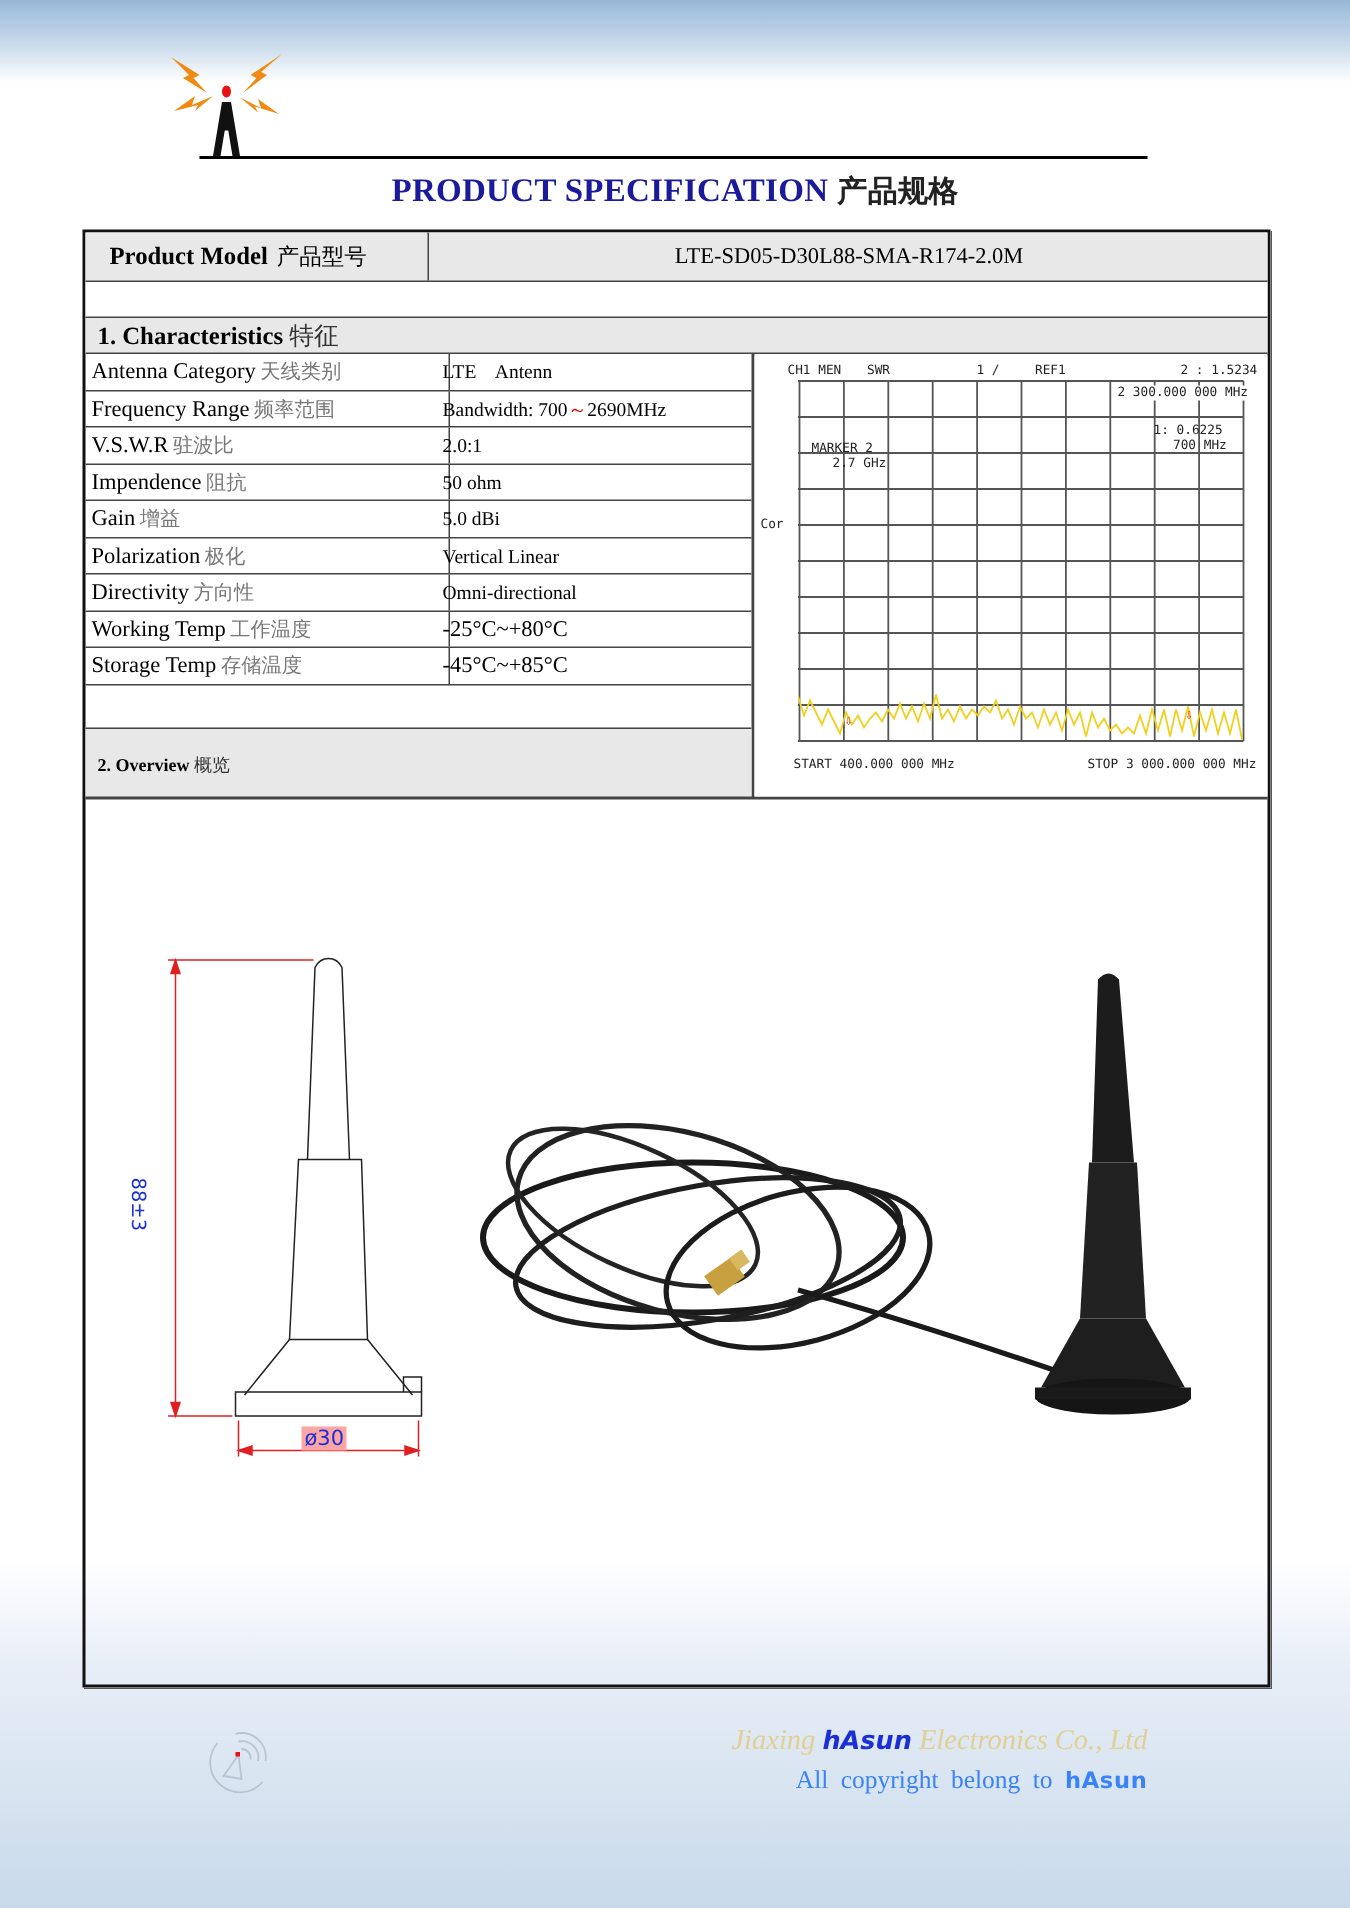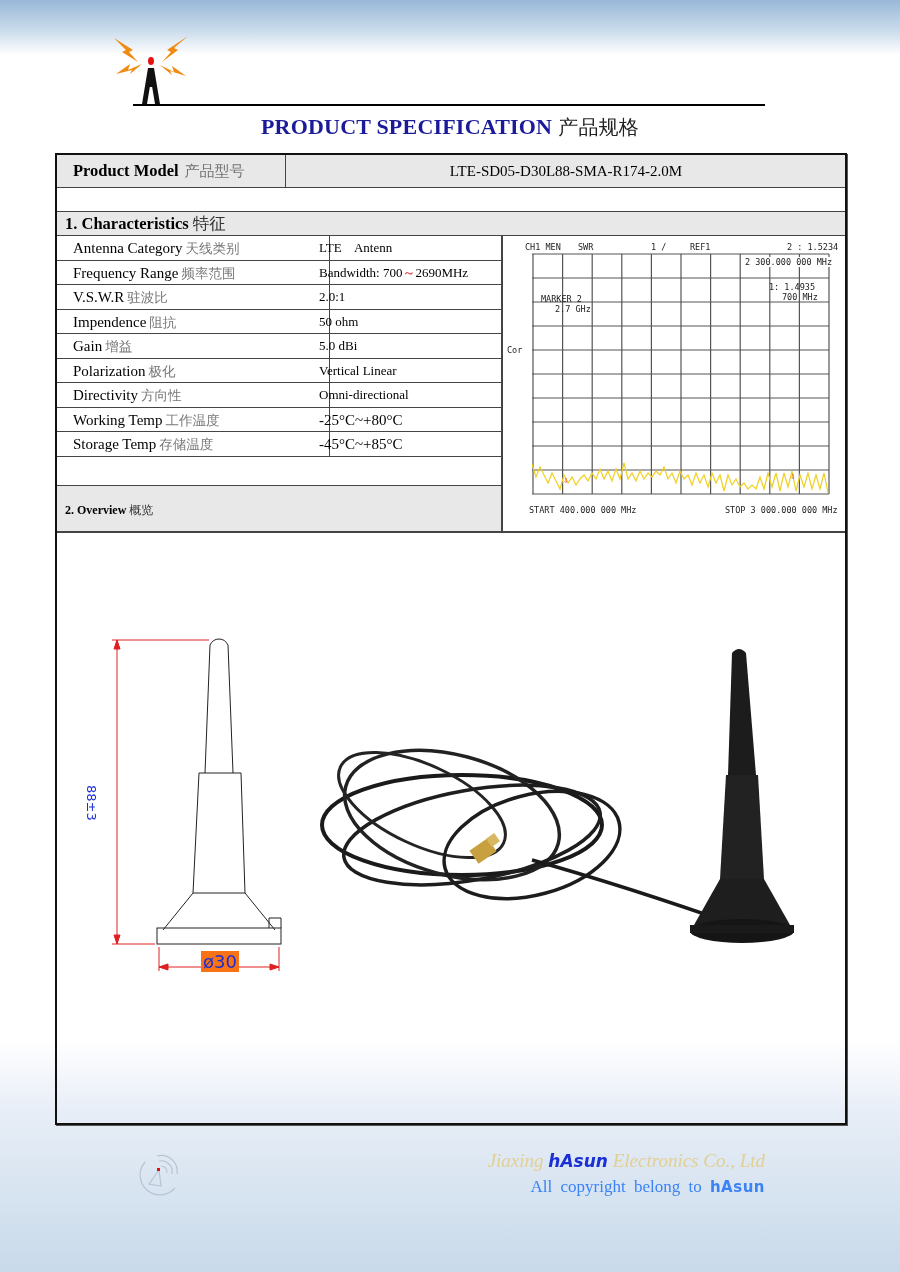--- a/index.html
+++ b/index.html
@@ -8,40 +8,40 @@
     font-family:"Liberation Serif", "DejaVu Serif", serif;
     background: linear-gradient(to bottom, #98b8d8 0px, #c9dbeb 30px, #ffffff 55px, #ffffff 1040px, #e8eef7 1110px, #d6e3f0 1200px, #c8d9ea 1272px);
     color:#000;
   }
   .logo { position:absolute; left:112px; top:34px; width:80px; height:72px; }
   .header-rule { position:absolute; left:133px; top:104px; width:632px; height:2px; background:#000; }
   .title {
     position:absolute; left:0; width:900px; top:114px; text-align:center;
     font-size:22px; font-weight:bold; color:#1a1a9a; letter-spacing:0.2px;
   }
-  .title .cn { font-weight:normal; color:#222; margin-left:6px; font-family:"DejaVu Sans", sans-serif; font-size:20px; }
+  .title .cn { font-weight:bold; color:#222; margin-left:6px; font-family:"DejaVu Sans", sans-serif; font-size:20px; }
   .sheet {
     position:absolute; left:55px; top:153px; width:788px; height:968px;
     border:2px solid #111; box-shadow: 1px 1px 0 #555; background:transparent;
   }
   .row { position:absolute; left:0; right:0; }
   .model-row { top:0; height:32px; background:#e8e8e8; border-bottom:1.5px solid #444; }
   .model-label { position:absolute; left:0; top:0; width:229px; height:32px; border-right:1.5px solid #444;
      font-size:16.5px; font-weight:bold; line-height:32px; padding-left:16px; box-sizing:border-box; }
-  .model-label .cn { font-weight:normal; font-family:"DejaVu Sans", sans-serif; font-size:15px; color:#737373; margin-left:6px; }
+  .model-label .cn { font-weight:normal; font-family:"DejaVu Sans", sans-serif; font-size:15px; color:#000000; margin-left:6px; }
   .model-value { position:absolute; left:230px; right:0; top:0; height:32px; line-height:32px; text-align:center; font-size:15px; }
   .gap-row { top:33px; height:23px; border-bottom:1.5px solid #444; background:#fff; }
   .sec1 { top:57px; height:23px; background:#e8e8e8; border-bottom:1.5px solid #444;
      font-size:16.5px; font-weight:bold; line-height:24px; padding-left:8px; }
   .sec1 .cn, .sec2 .cn { font-weight:normal; font-family:"DejaVu Sans", sans-serif; color:#333; }
   .spec-row { position:absolute; left:0; width:444px; height:23.5px; border-bottom:1.5px solid #444; }
-  .spec-label { position:absolute; left:0; top:0; width:273px; height:100%; border-right:1.5px solid #444;
-     font-size:15px; line-height:24px; padding-left:16px; box-sizing:border-box; white-space:nowrap; }
+  .spec-label { position:absolute; left:0; top:0; width:243px; height:100%; border-right:1.5px solid #444;
+     font-size:15px; line-height:24px; padding-left:4px; box-sizing:border-box; white-space:nowrap; }
   .spec-label .cn { color:#777; font-family:"DejaVu Sans", sans-serif; font-size:13.5px; margin-left:3px; }
-  .spec-value { position:absolute; left:238px; top:0; height:100%; line-height:24px; font-size:13px; white-space:nowrap;margin-left:24px; }
+  .spec-value { position:absolute; left:238px; top:0; height:100%; line-height:24px; font-size:13px; white-space:nowrap; }
   .spec-value.big { font-size:15px; }
   .spec-value .tilde { color:#e00000; }
   .vdivider { position:absolute; left:444px; top:81px; width:1.5px; height:296px; background:#444; }
   .sec2 { position:absolute; left:0; top:330px; width:444px; height:46px; background:#e8e8e8; border-top:1.5px solid #444;
      font-size:12px; font-weight:bold; line-height:48px; padding-left:8px; box-sizing:border-box; }
   .sec-bottom { position:absolute; left:0; right:0; top:376px; height:1.5px; background:#444; }
   .chart { position:absolute; left:446px; top:82px; width:342px; height:294px; background:#fff;
      font-family:"DejaVu Sans Mono", monospace; font-size:8.5px; color:#222; }
   .chart .t { position:absolute; white-space:nowrap; }
   .drawing { position:absolute; left:40px; top:480px; width:240px; height:340px; }
@@ -156,21 +156,21 @@
           <line x1="208.2" y1="1" x2="208.2" y2="241"></line>
         <line x1="237.8" y1="1" x2="237.8" y2="241"></line>
           <line x1="267.4" y1="1" x2="267.4" y2="241"></line>
         <line x1="297" y1="1" x2="297" y2="241"></line>
       </g>
       <polyline fill="none" stroke="#f0d020" stroke-width="1.2" points="0,211 4,224 8,214 12,222 16,230 20,220 24,228 28,236 32,222 36,230 40,224 44,232 48,226 52,222 56,228 60,220 64,226 68,216 72,226 76,218 80,228 84,216 88,226 92,210 96,226 100,220 104,228 108,218 112,226 116,220 120,224 124,218 128,222 132,214 136,226 140,220 144,230 148,218 152,226 156,222 160,232 164,220 168,230 172,222 176,234 180,220 184,230 188,222 192,238 196,222 200,232 204,226 208,234 212,230 216,236 220,232 224,236 228,224 232,236 236,220 240,234 244,220 248,238 252,220 256,234 260,218 264,238 268,222 272,234 276,220 280,236 284,222 288,236 292,220 296,240"></polyline>
       <text x="31" y="230" font-size="9" fill="#e02020">⇩</text>
       <text x="258" y="226" font-size="9" fill="#e02020">⇩</text>
     </svg>
     <span class="t" style="left:242px;top:20px;background:#fff">2 300.000 000 MHz</span>
-    <span class="t" style="left:266px;top:45px">1: 1.4935</span>
+    <span class="t" style="left:266px;top:45px">1: 0.6225</span>
     <span class="t" style="left:279px;top:55px">700 MHz</span>
     <span class="t" style="left:38px;top:57px">MARKER 2</span>
     <span class="t" style="left:52px;top:67px">2.7 GHz</span>
     <span class="t" style="left:26px;top:268px">START 400.000 000 MHz</span>
     <span class="t" style="left:222px;top:268px">STOP 3 000.000 000 MHz</span>
   </div>
 
   <div class="drawing">
     <svg width="240" height="340" viewBox="0 0 240 340" style="position:absolute;left:0;top:0">
       <g fill="none" stroke="#222" stroke-width="1">
@@ -187,21 +187,21 @@
         <polygon points="20,5 17,14 23,14"></polygon>
         <polygon points="20,309 17,300 23,300"></polygon>
         <line x1="62" y1="312" x2="62" y2="336"></line>
         <line x1="182" y1="312" x2="182" y2="336"></line>
         <line x1="62" y1="332" x2="182" y2="332"></line>
         <polygon points="62,332 71,329 71,335"></polygon>
         <polygon points="182,332 173,329 173,335"></polygon>
       </g>
     </svg>
     <div style="position:absolute;left:2px;top:150px;transform:rotate(90deg);transform-origin:left top;color:#1a2fd6;font-family:'DejaVu Sans',sans-serif;font-size:13px;white-space:nowrap">88±3</div>
-    <div style="position:absolute;left:104px;top:316px;color:#1a2fd6;font-family:'DejaVu Sans',sans-serif;font-size:18px;background:#f97316;padding:0 2px">ø30</div>
+    <div style="position:absolute;left:104px;top:316px;color:#1a2fd6;font-family:'DejaVu Sans',sans-serif;font-size:14px;background:#fca5a5;padding:0 2px">ø30</div>
   </div>
 
   <svg class="photo" viewBox="0 0 520 340">
     <ellipse cx="160" cy="180" rx="140" ry="50" fill="none" stroke="#1a1a1a" stroke-width="4"></ellipse>
     <ellipse cx="150" cy="170" rx="110" ry="60" fill="none" stroke="#222" stroke-width="3.5" transform="rotate(15 150 170)"></ellipse>
     <ellipse cx="170" cy="190" rx="130" ry="45" fill="none" stroke="#1e1e1e" stroke-width="3.5" transform="rotate(-10 170 190)"></ellipse>
     <ellipse cx="120" cy="160" rx="90" ry="40" fill="none" stroke="#242424" stroke-width="3" transform="rotate(25 120 160)"></ellipse>
     <ellipse cx="230" cy="200" rx="90" ry="50" fill="none" stroke="#1c1c1c" stroke-width="3.5" transform="rotate(-15 230 200)"></ellipse>
     <path d="M230,215 Q320,240 440,282" fill="none" stroke="#1a1a1a" stroke-width="3.5"></path>
     <rect x="170" y="198" width="22" height="16" fill="#c9a040" transform="rotate(-35 181 206)"></rect>

